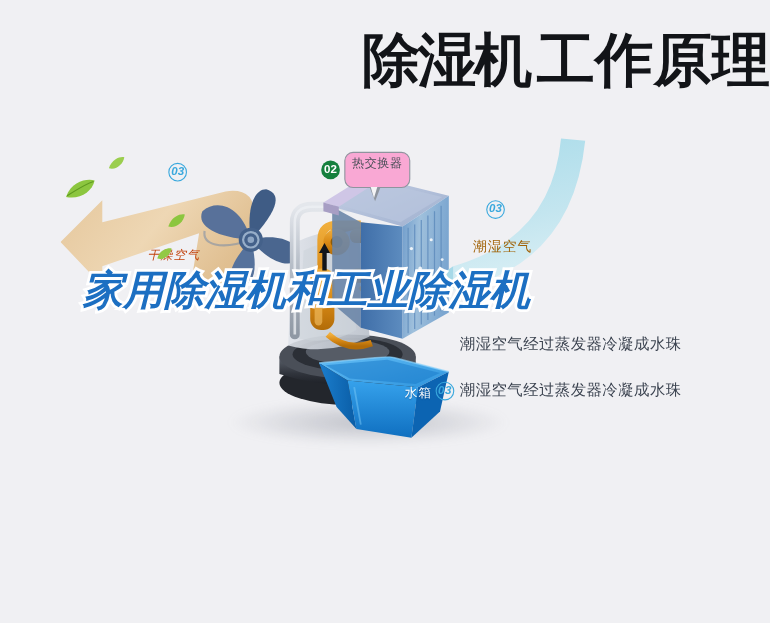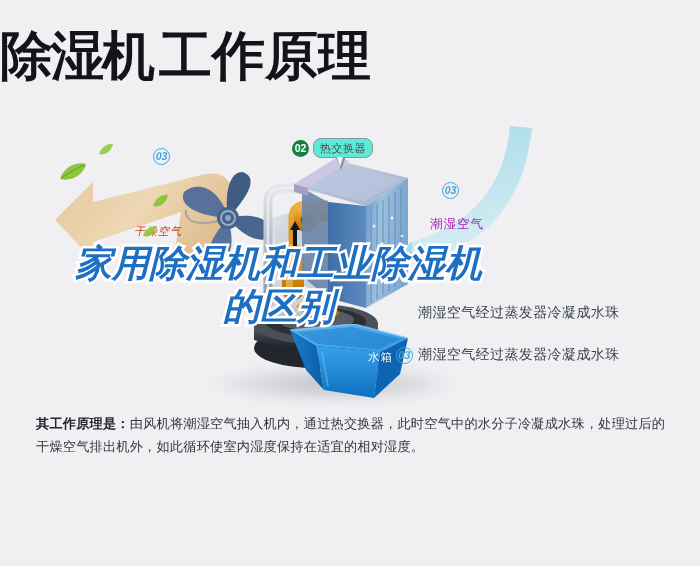--- a/index.html
+++ b/index.html
@@ -23,21 +23,21 @@
     background: #f0f0f3;
     overflow: hidden;
   }
 
   
   #title-area {
     position: absolute;
     left: 0;
     top: 28px;
     width: 700px;
-    text-align: left;
+    text-align: right;
   }
   #title-text {
     display: inline-block;
     font-family: "DejaVu Sans", "Liberation Sans", sans-serif;
     font-size: 53px;
     font-weight: bold;
     letter-spacing: -1px;
     color: #121418;
     line-height: 1.05;
     white-space: nowrap;
@@ -130,22 +130,22 @@
     border: 1.6px solid #39a8dd;
     color: #39a8dd;
     width: 15px;
     height: 15px;
     font-style: italic;
   }
   .bubble {
     position: relative;
     border: 1.3px solid #8e949e;
     border-radius: 8px;
-    background: #5eead4;
-    padding: 2px 6px 1px 6px;
+    background: #f9a8d4;
+    padding: 2px 6px 14px 6px;
     font-size: 11px;
     color: #4a4f58;
     white-space: nowrap;
     letter-spacing: 0.5px;
     font-family: "DejaVu Sans", sans-serif;
   }
   .bubble-tail {
     position: absolute;
     left: 22px;
     top: 100%;
@@ -169,21 +169,21 @@
   .badge-01 {
     position: absolute;
     left: 442px;
     top: 52px;
   }
   .humid-label {
     position: absolute;
     left: 430px;
     top: 88px;
     font-size: 12.5px;
-    color: #a21caf;
+    color: #a16207;
     letter-spacing: 1px;
     white-space: nowrap;
     font-family: "DejaVu Sans", sans-serif;
   }
 
   
   .tank { position: absolute; left: 288px; top: 196px; width: 122px; height: 76px; }
   .tank-label {
     position: absolute;
     left: 330px;
@@ -503,20 +503,18 @@
 
     <div class="note-2">潮湿空气经过蒸发器冷凝成水珠</div>
     <div class="note-3">
       <span class="num-badge outline">03</span>
       <span>潮湿空气经过蒸发器冷凝成水珠</span>
     </div>
   </div>
 
   <div id="watermark">
     <div class="wm-line">家用除湿机和工业除湿机</div>
-    <div class="wm-line">的区别</div>
   </div>
 
   <div id="copy">
-    <p class="para"><span class="lead">其工作原理是：</span><span>由风机将潮湿空气抽入机内，通过热交换器，此时空气中的水分子冷凝成水珠，处理过后的干燥空气排出机外，如此循环使室内湿度保持在适宜的相对湿度。</span></p>
   </div>
 
 </div>
 
 </body></html>

